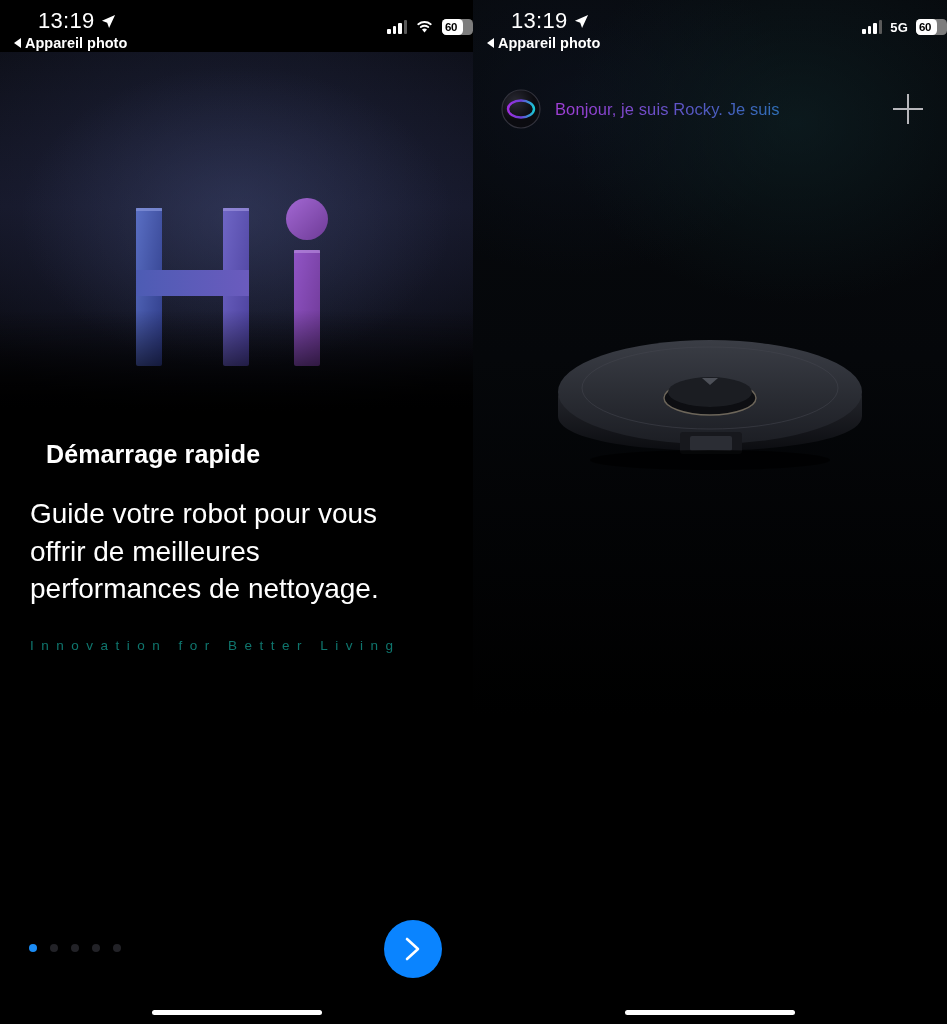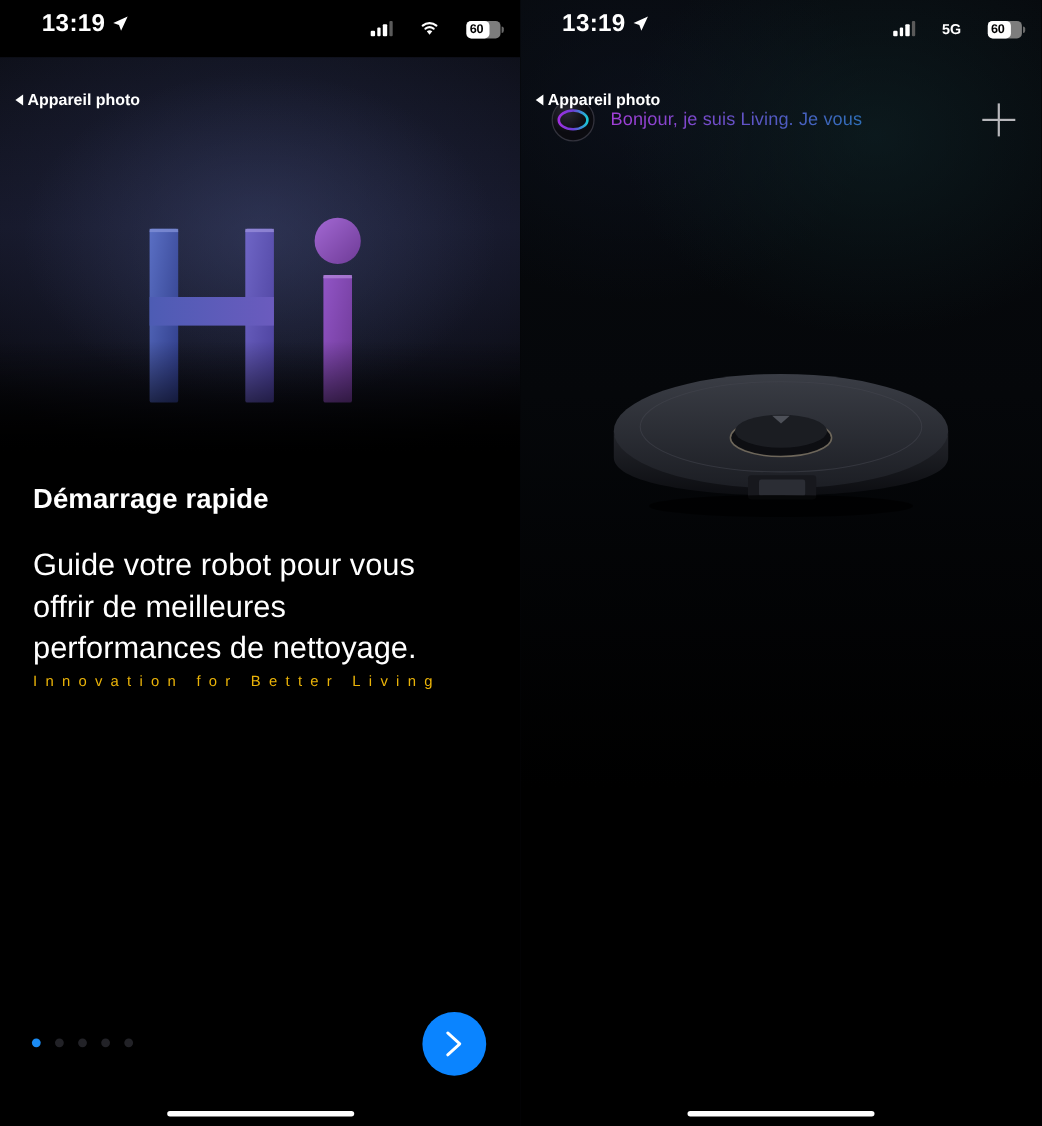--- a/index.html
+++ b/index.html
@@ -14,37 +14,37 @@
   .phone.left  { width: 473px; background: #000; }
   .phone.right { width: 474px; background: #05070a; }
 
   
   .statusbar {
     position: absolute; top: 0; left: 0; right: 0; height: 58px;
     z-index: 40; color: #fff;
   }
   .sb-time {
     position: absolute; left: 38px; top: 8px;
-    font-size: 22px; font-weight: bold; letter-spacing: .3px;
+    font-size: 22px; font-weight: normal; letter-spacing: .3px;
     display: flex; align-items: center; gap: 6px;
   }
   .loc-arrow { width: 15px; height: 15px; display: block; }
   .sb-back {
     position: absolute; left: 14px; top: 35px;
     font-size: 14.5px; font-weight: bold;
-    display: flex; align-items: center; gap: 4px; margin-top: 48px;
+    display: flex; align-items: center; gap: 4px;
   }
   .sb-back .tri {
     width: 0; height: 0;
     border-top: 5px solid transparent; border-bottom: 5px solid transparent;
     border-right: 7px solid #fff; display: inline-block;
   }
   .sb-right {
-    position: absolute; right: 18px; top: 19px;
-    display: flex; gap: 24px;
+    position: absolute; right: 0; top: 19px;
+    display: flex; align-items: center; gap: 8px;
   }
   .bars { display: flex; align-items: flex-end; gap: 2px; height: 14px; }
   .bars i { width: 3.5px; background: #fff; border-radius: 1px; display: block; }
   .bars i:nth-child(1){ height: 5px; }
   .bars i:nth-child(2){ height: 8px; }
   .bars i:nth-child(3){ height: 11px; }
   .bars i:nth-child(4){ height: 14px; background: #5a5a5a; }
   .net-label { font-size: 13px; font-weight: bold; letter-spacing: .2px; }
   .battery {
     position: relative; width: 31px; height: 16px;
@@ -73,25 +73,25 @@
     overflow: hidden;
   }
   .hero::after {
     content:""; position:absolute; left:0; right:0; bottom:0; height:110px;
     background: linear-gradient(180deg, rgba(0,0,0,0) 0%, #000 92%);
   }
   .hi { position: absolute; left: 118px; top: 140px; width: 240px; height: 205px; }
 
   
   .copy { position: absolute; left: 30px; top: 440px; width: 400px; }
-  .headline { color: #fff; font-size: 25px; font-weight: bold; letter-spacing: .1px; }
+  .headline { color: #fff; font-size: 25px; font-weight: bold; letter-spacing: .1px; margin-left: 16px; }
   .subhead  { color: #fff; font-size: 28px; font-weight: normal; line-height: 1.34; margin-top: 26px; }
   .tagline  {
-    color: #eab308; font-size: 13.5px; letter-spacing: 7.5px;
-    line-height: 1.75; width: 400px;
+    color: #0f766e; font-size: 13.5px; letter-spacing: 7.5px;
+    line-height: 1.75; margin-top: 26px; width: 400px;
   }
 
   
   .dots { position: absolute; left: 29px; bottom: 72px; display: flex; gap: 13px; align-items: center; }
   .dots span { width: 8px; height: 8px; border-radius: 50%; background: #222227; display: block; }
   .dots span.on { background: #1b8cf5; }
   .next-btn {
     position: absolute; right: 31px; bottom: 46px;
     width: 58px; height: 58px; border-radius: 50%;
     background: #0a84ff; border: none; cursor: pointer;
@@ -273,21 +273,21 @@
           </radialGradient>
           <linearGradient id="ring" x1="0" y1="0" x2="1" y2="0">
             <stop offset="0" stop-color="#a02fe0"></stop>
               <stop offset=".5" stop-color="#6b3fd6"></stop>
               <stop offset="1" stop-color="#19c7d4"></stop>
           </linearGradient>
         </defs>
         <circle cx="20" cy="20" r="19" fill="url(#sph)" stroke="#32323c" stroke-width="1.2"></circle>
         <ellipse cx="20" cy="20" rx="13" ry="8.5" fill="none" stroke="url(#ring)" stroke-width="2.4"></ellipse>
       </svg>
-      <span class="rocky-text">Bonjour, je suis Living. Je vous</span>
+      <span class="rocky-text">Bonjour, je suis Rocky. Je suis</span>
       <span class="plus-btn"></span>
     </div>
 
     <svg class="robot" viewBox="0 0 340 150">
       <defs>
         <linearGradient id="rTop" x1="0" y1="0" x2="0" y2="1">
           <stop offset="0" stop-color="#3a3d45"></stop>
             <stop offset="1" stop-color="#1c1e24"></stop>
         </linearGradient>
         <linearGradient id="rSide" x1="0" y1="0" x2="0" y2="1">

